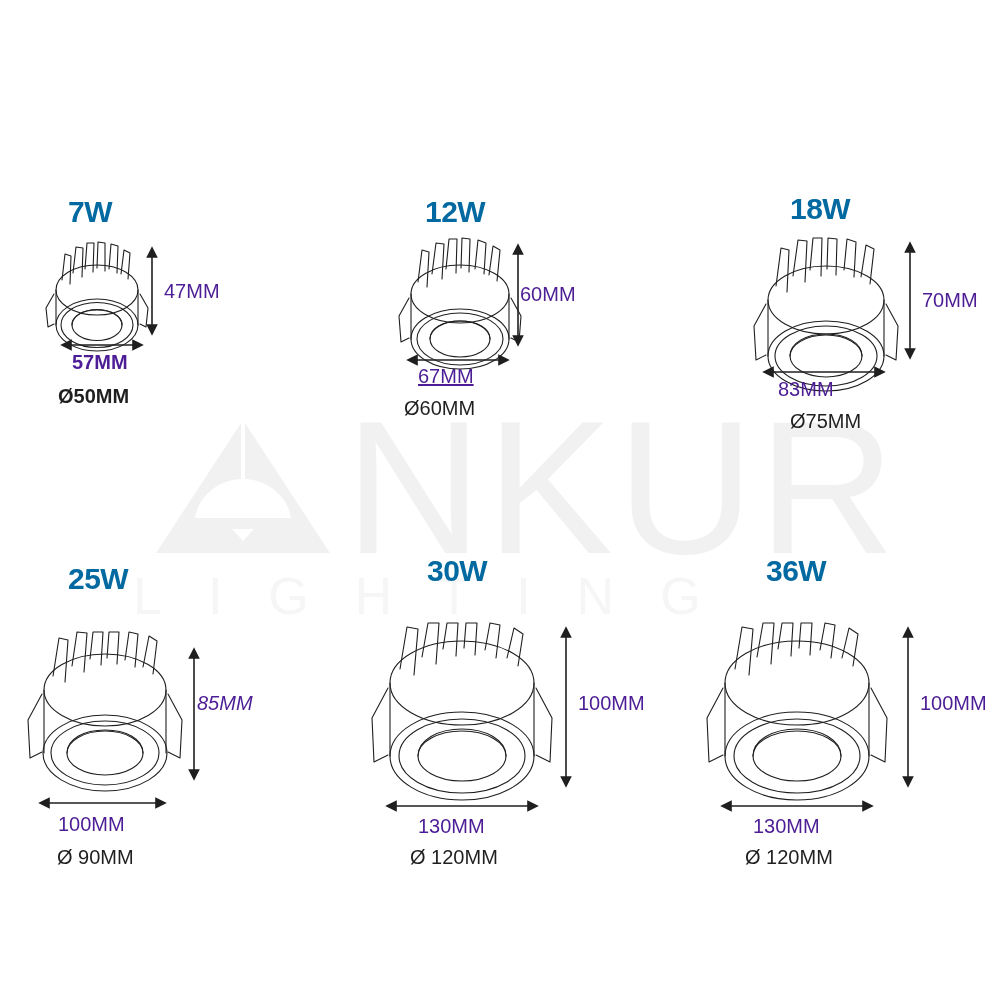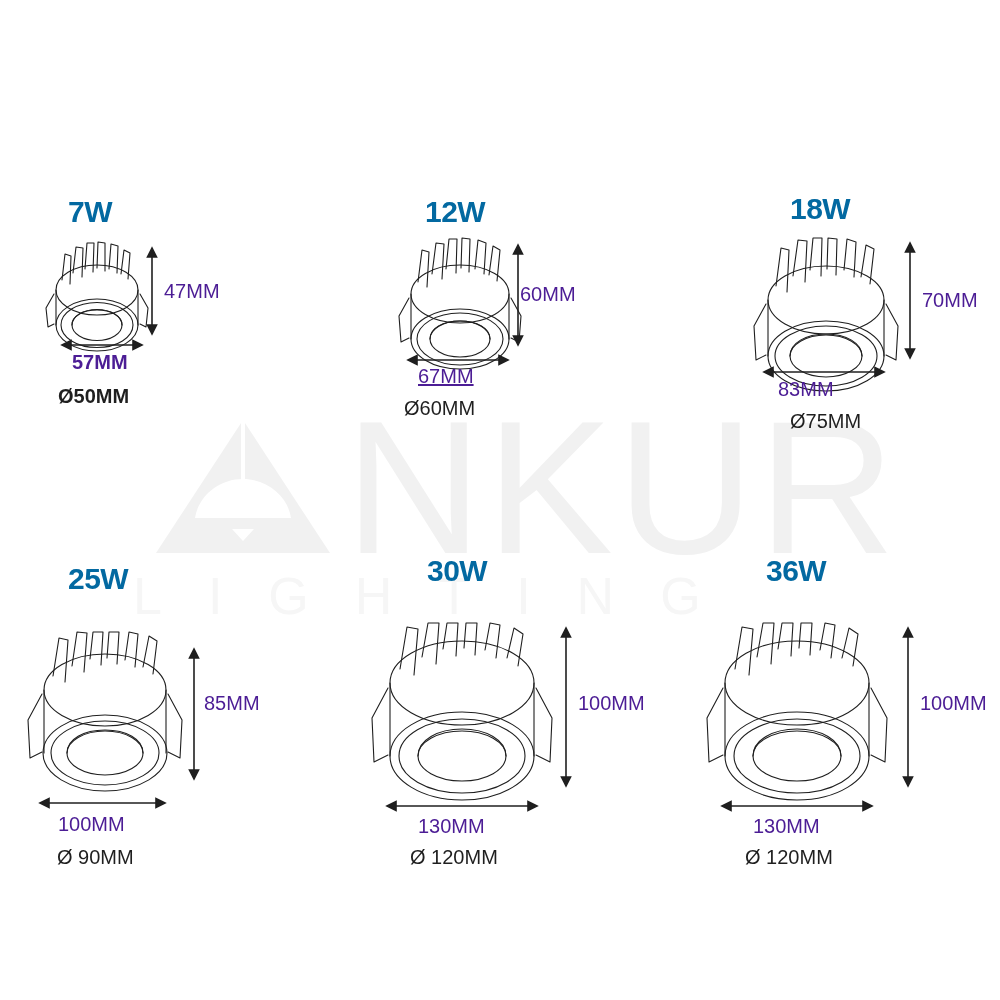--- a/index.html
+++ b/index.html
@@ -249,21 +249,21 @@
       </g>
     </svg>
 
     <svg class="fig" style="left:186px; top:649px;" width="16" height="130" viewBox="0 0 16 130">
       <g stroke="#1f1f1f" stroke-width="1.6" fill="#1f1f1f">
         <line x1="8" y1="6" x2="8" y2="124"></line>
         <path d="M 8 0 L 3.5 9 L 12.5 9 Z"></path>
         <path d="M 8 130 L 3.5 121 L 12.5 121 Z"></path>
       </g>
     </svg>
-    <div class="dim-text" style="left:204px; top:693px;">85MM</div>
+    <div class="dim-text" style="left:197px; top:693px;font-style:italic;">85MM</div>
 
     <svg class="fig" style="left:40px; top:795px;" width="125" height="16" viewBox="0 0 125 16">
       <g stroke="#1f1f1f" stroke-width="1.6" fill="#1f1f1f">
         <line x1="6" y1="8" x2="119" y2="8"></line>
         <path d="M 0 8 L 9 3.5 L 9 12.5 Z"></path>
         <path d="M 125 8 L 116 3.5 L 116 12.5 Z"></path>
       </g>
     </svg>
     <div class="dim-text" style="left:58px; top:814px;">100MM</div>
 

